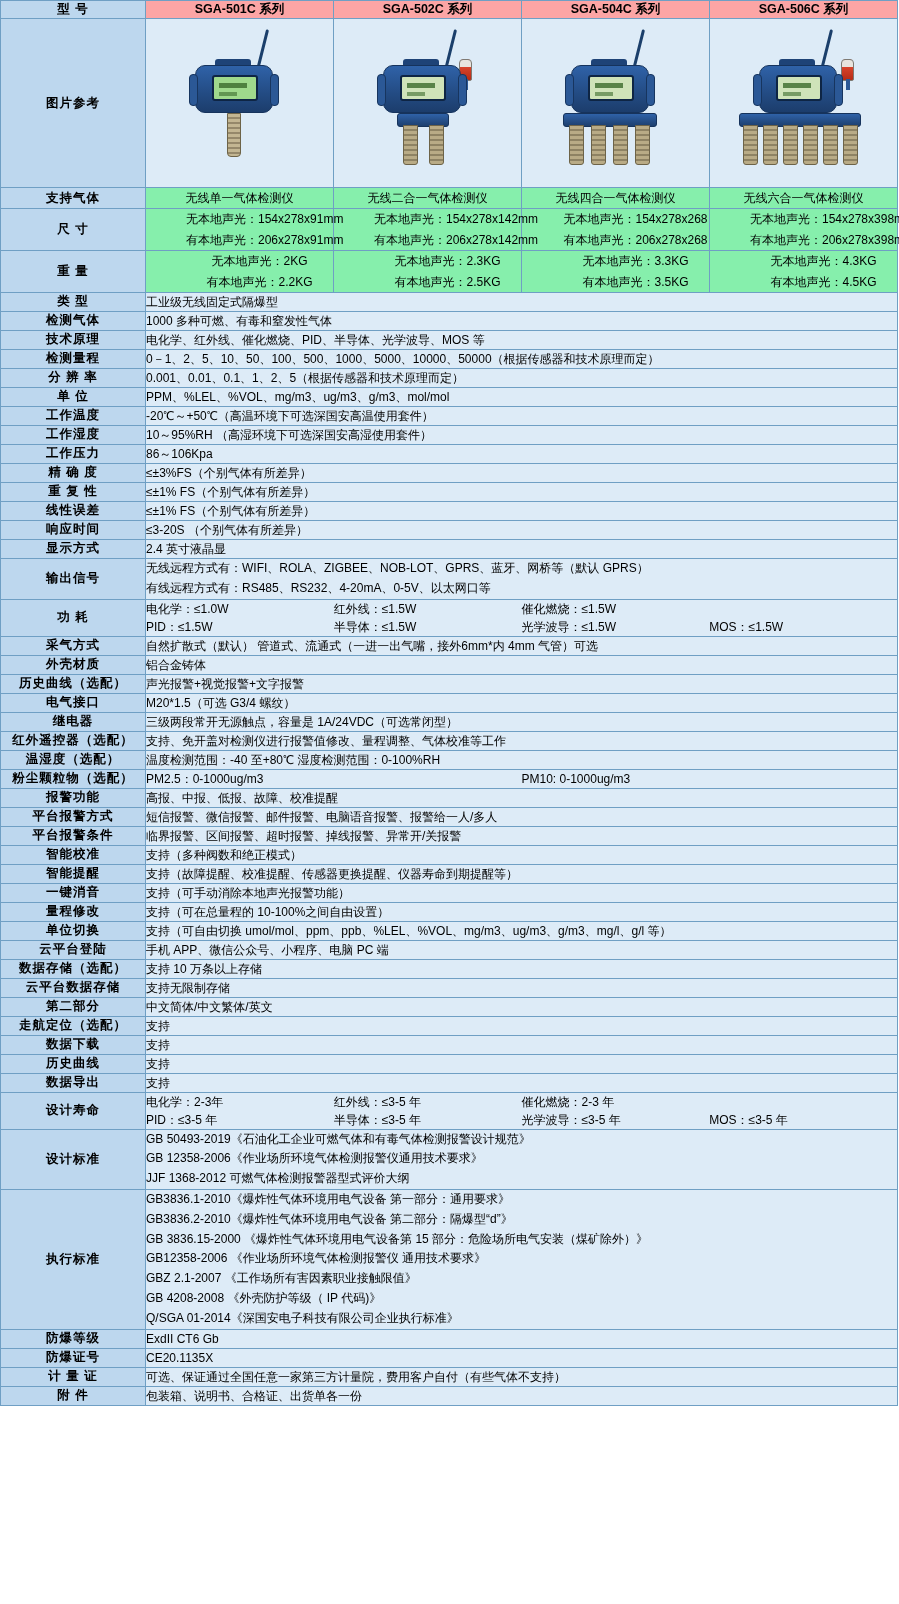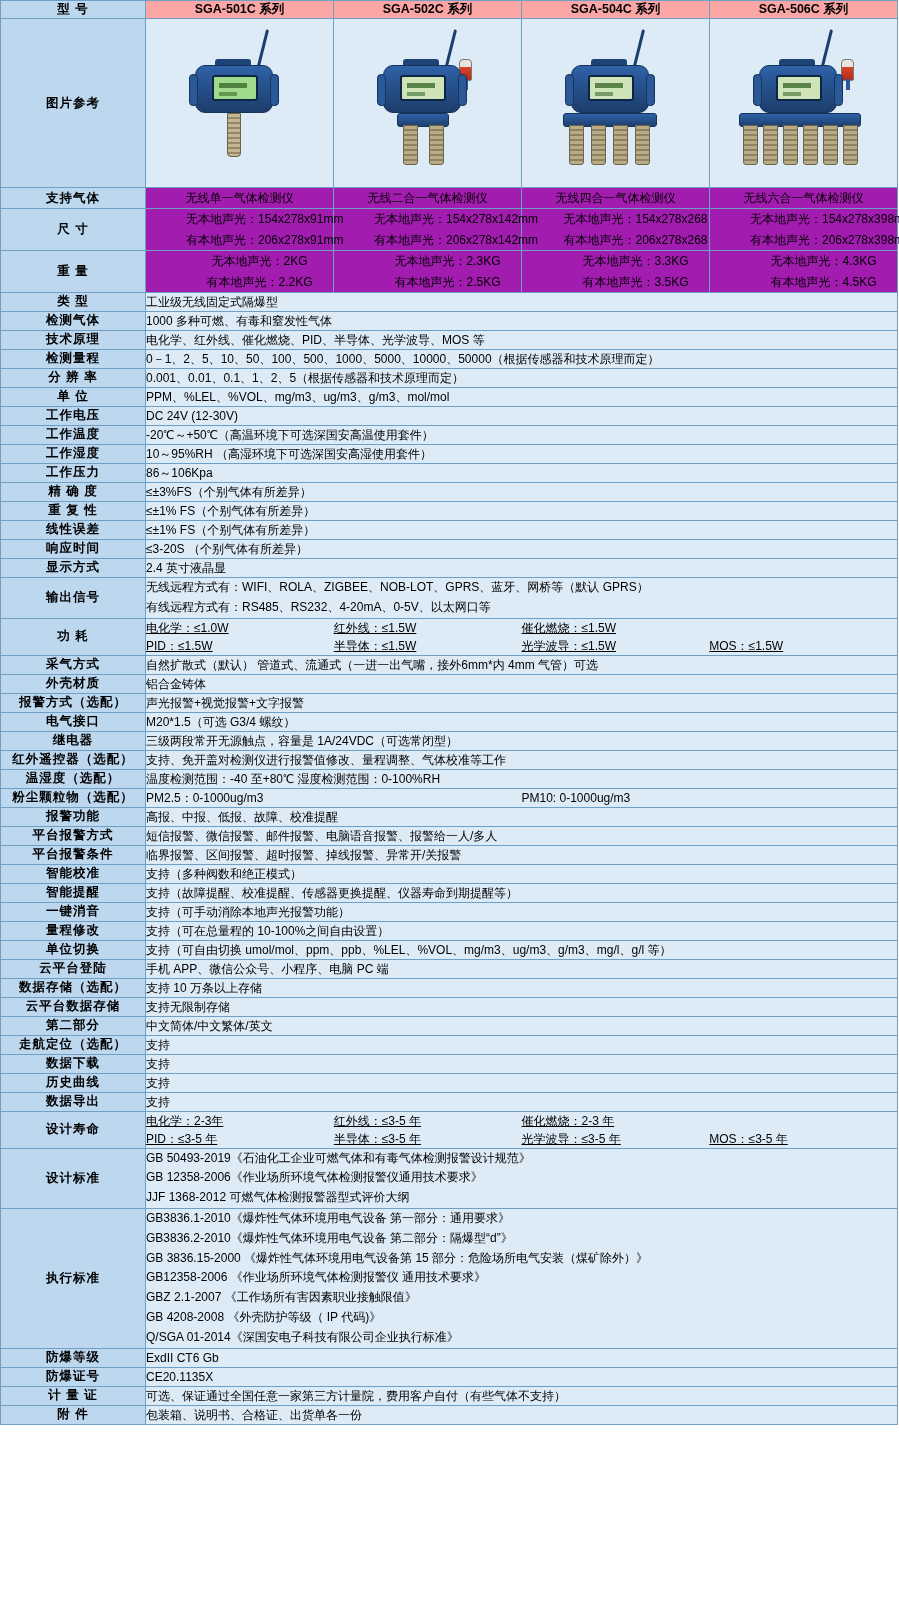--- a/index.html
+++ b/index.html
@@ -38,36 +38,36 @@
     font-size: 12.5px;
     padding: 5px 2px;
   }
   .val {
     background: #ddebf7;
     padding: 4px 6px;
     font-size: 12px;
     line-height: 1.5;
   }
   .valc {
-    background: #a21caf;
+    background: #86efac;
     padding: 4px 6px;
     font-size: 12px;
     text-align: center;
     line-height: 1.7;
   }
   .imgcell {
     background: #ddebf7;
     height: 168px;
     text-align: center;
     vertical-align: middle;
   }
   .twoline div { white-space: nowrap; padding-left: 40px; }
   .cols2 { display: flex; flex-wrap: wrap; }
   .cols2 > div { width: 50%; }
-  .grid-pwr { display: flex; flex-wrap: wrap; text-decoration: underline; }
+  .grid-pwr { display: flex; flex-wrap: wrap; }
   .grid-pwr > div { width: 25%; white-space: nowrap; }
   .lines div { line-height: 1.65; }
 
   
   .dev {
     position: relative;
     width: 100%;
     height: 168px;
   }
   .dev-wrap {
@@ -364,24 +364,20 @@
   </tr>
   <tr>
     <td class="lbl">分 辨 率</td>
     <td class="val" colspan="4">0.001、0.01、0.1、1、2、5（根据传感器和技术原理而定）</td>
   </tr>
   <tr>
     <td class="lbl">单    位</td>
     <td class="val" colspan="4">PPM、%LEL、%VOL、mg/m3、ug/m3、g/m3、mol/mol</td>
   </tr>
   <tr>
-    <td class="lbl">工作电压</td>
-    <td class="val" colspan="4">DC 24V (12-30V)</td>
-  </tr>
-  <tr>
     <td class="lbl">工作温度</td>
     <td class="val" colspan="4">-20℃～+50℃（高温环境下可选深国安高温使用套件）</td>
   </tr>
   <tr>
     <td class="lbl">工作湿度</td>
     <td class="val" colspan="4">10～95%RH    （高湿环境下可选深国安高湿使用套件）</td>
   </tr>
   <tr>
     <td class="lbl">工作压力</td>
     <td class="val" colspan="4">86～106Kpa</td>
@@ -433,21 +429,21 @@
 
   <tr>
     <td class="lbl">采气方式</td>
     <td class="val" colspan="4">自然扩散式（默认） 管道式、流通式（一进一出气嘴，接外6mm*内 4mm 气管）可选</td>
   </tr>
   <tr>
     <td class="lbl">外壳材质</td>
     <td class="val" colspan="4">铝合金铸体</td>
   </tr>
   <tr>
-    <td class="lbl">报警方式（选配）</td>
+    <td class="lbl">历史曲线（选配）</td>
     <td class="val" colspan="4">声光报警+视觉报警+文字报警</td>
   </tr>
   <tr>
     <td class="lbl">电气接口</td>
     <td class="val" colspan="4">M20*1.5（可选 G3/4 螺纹）</td>
   </tr>
   <tr>
     <td class="lbl">继电器</td>
     <td class="val" colspan="4">三级两段常开无源触点，容量是 1A/24VDC（可选常闭型）</td>
   </tr>

